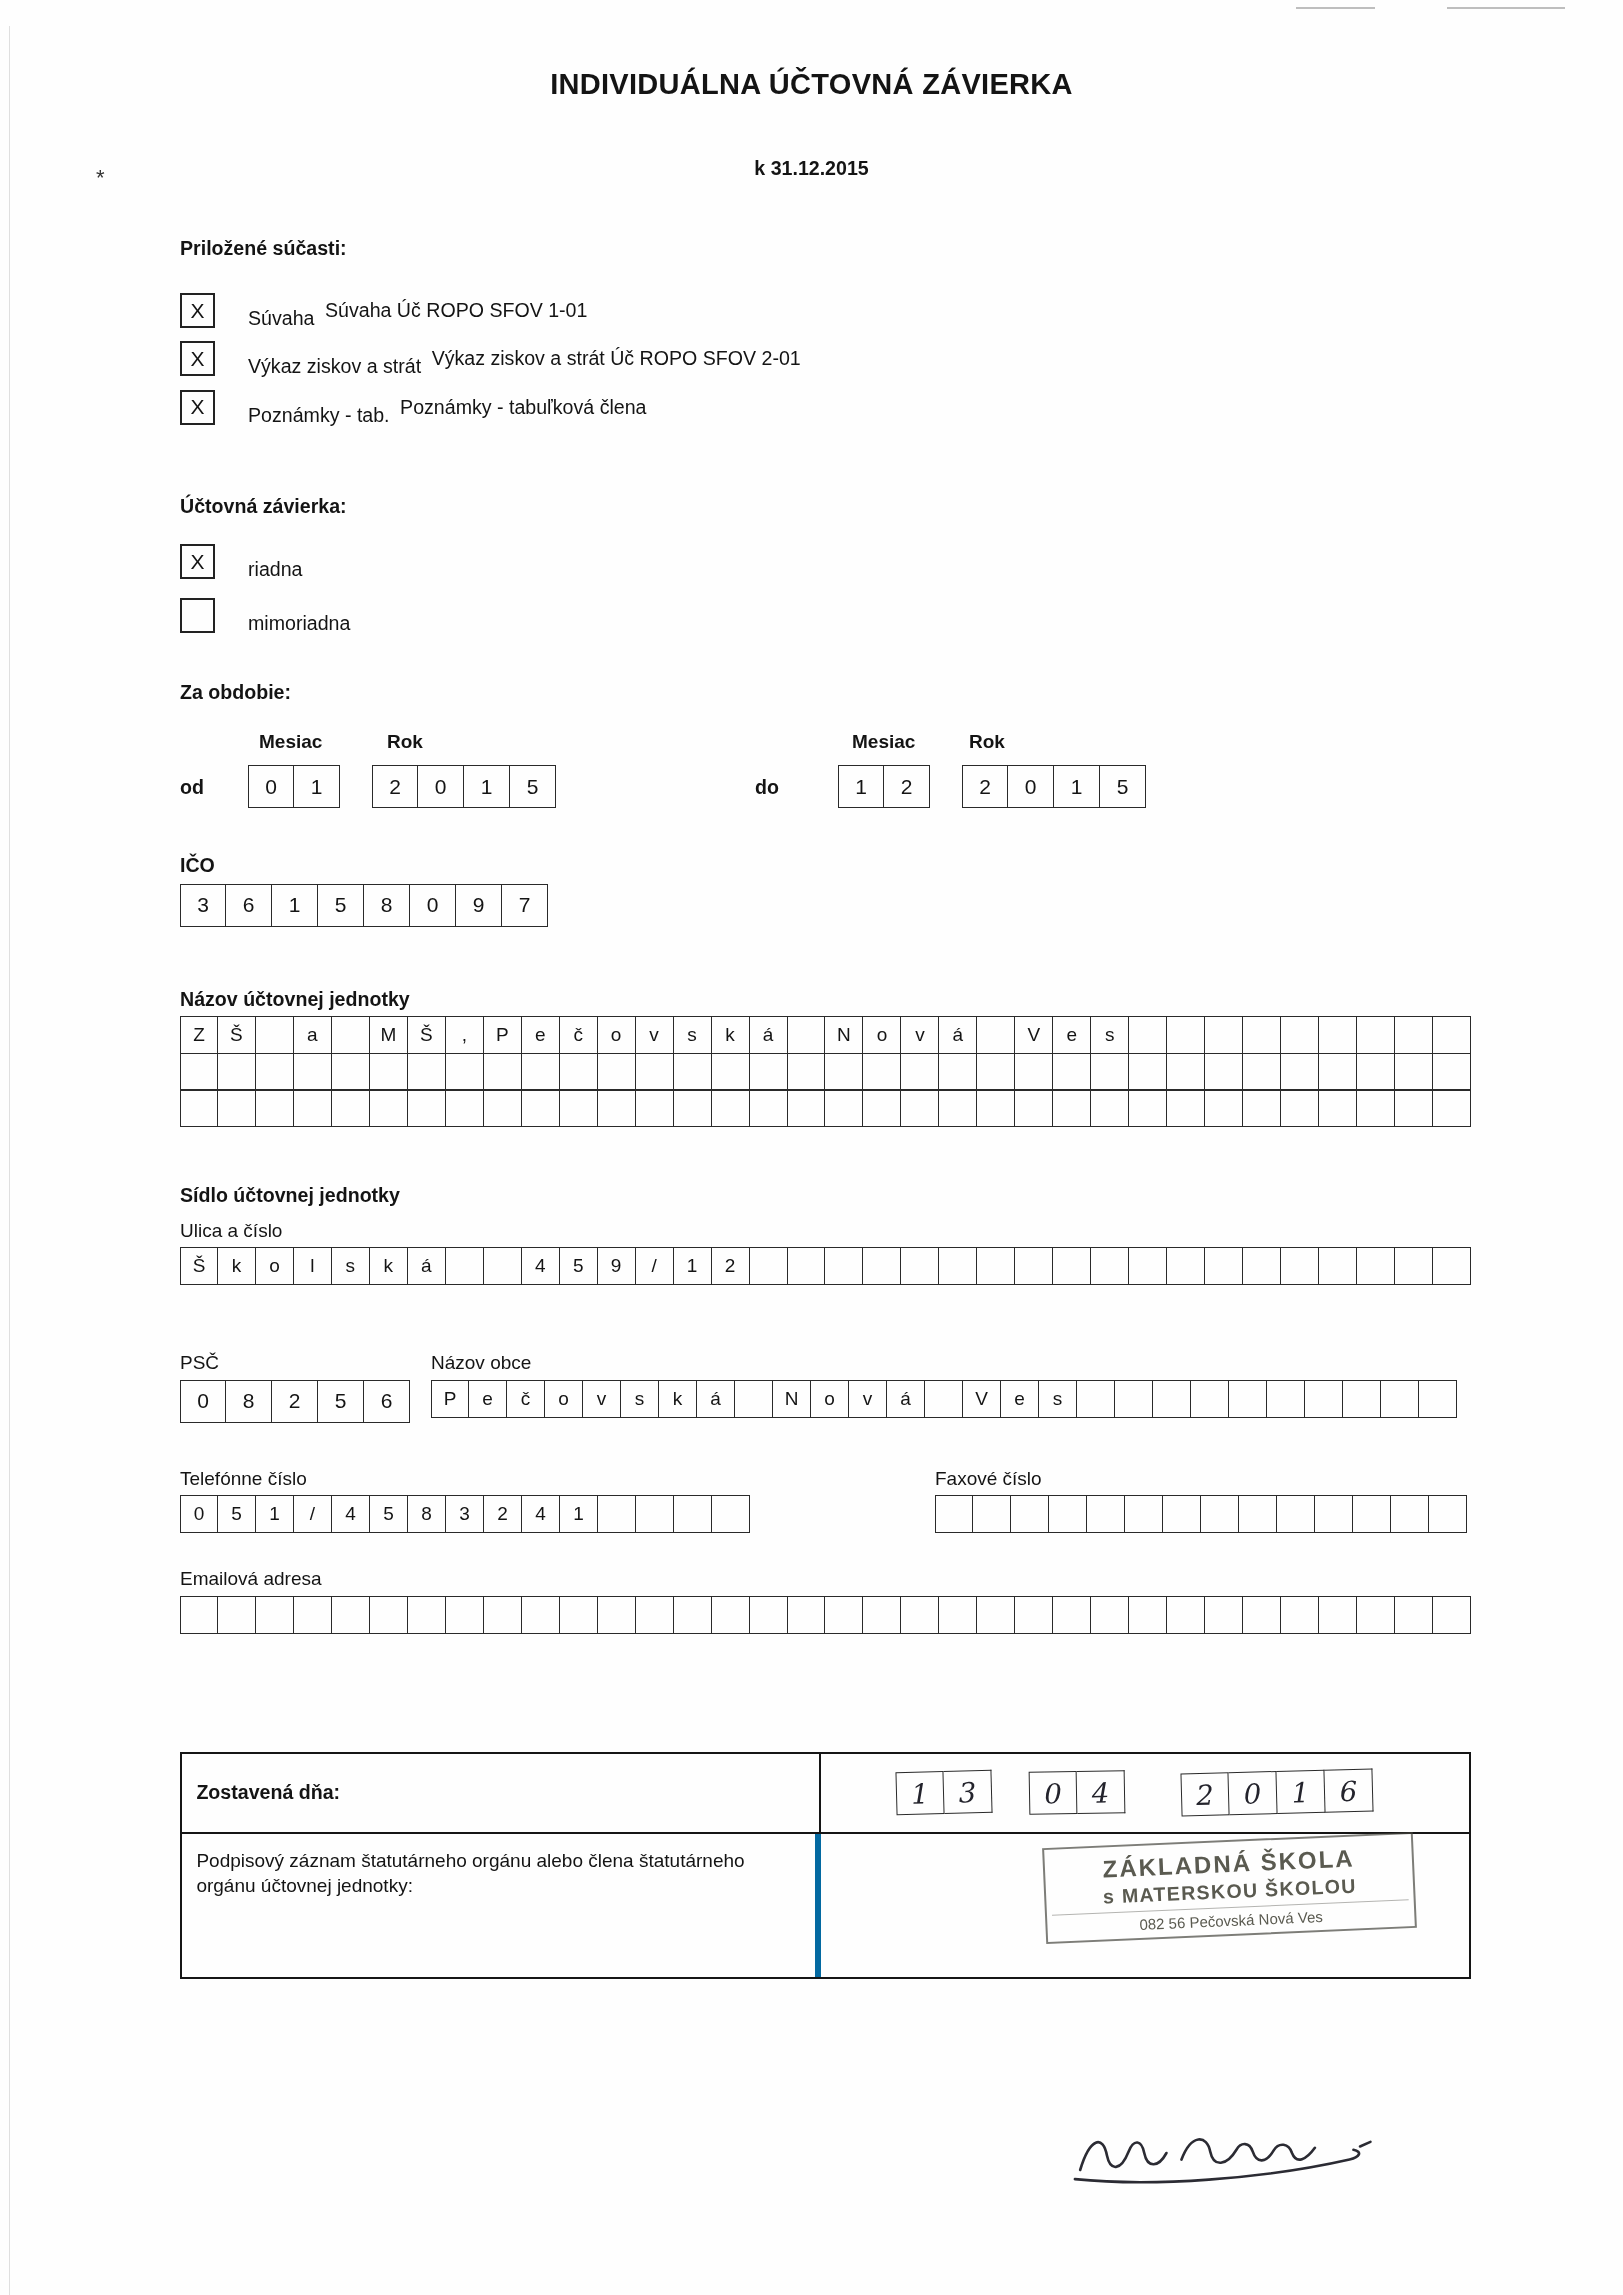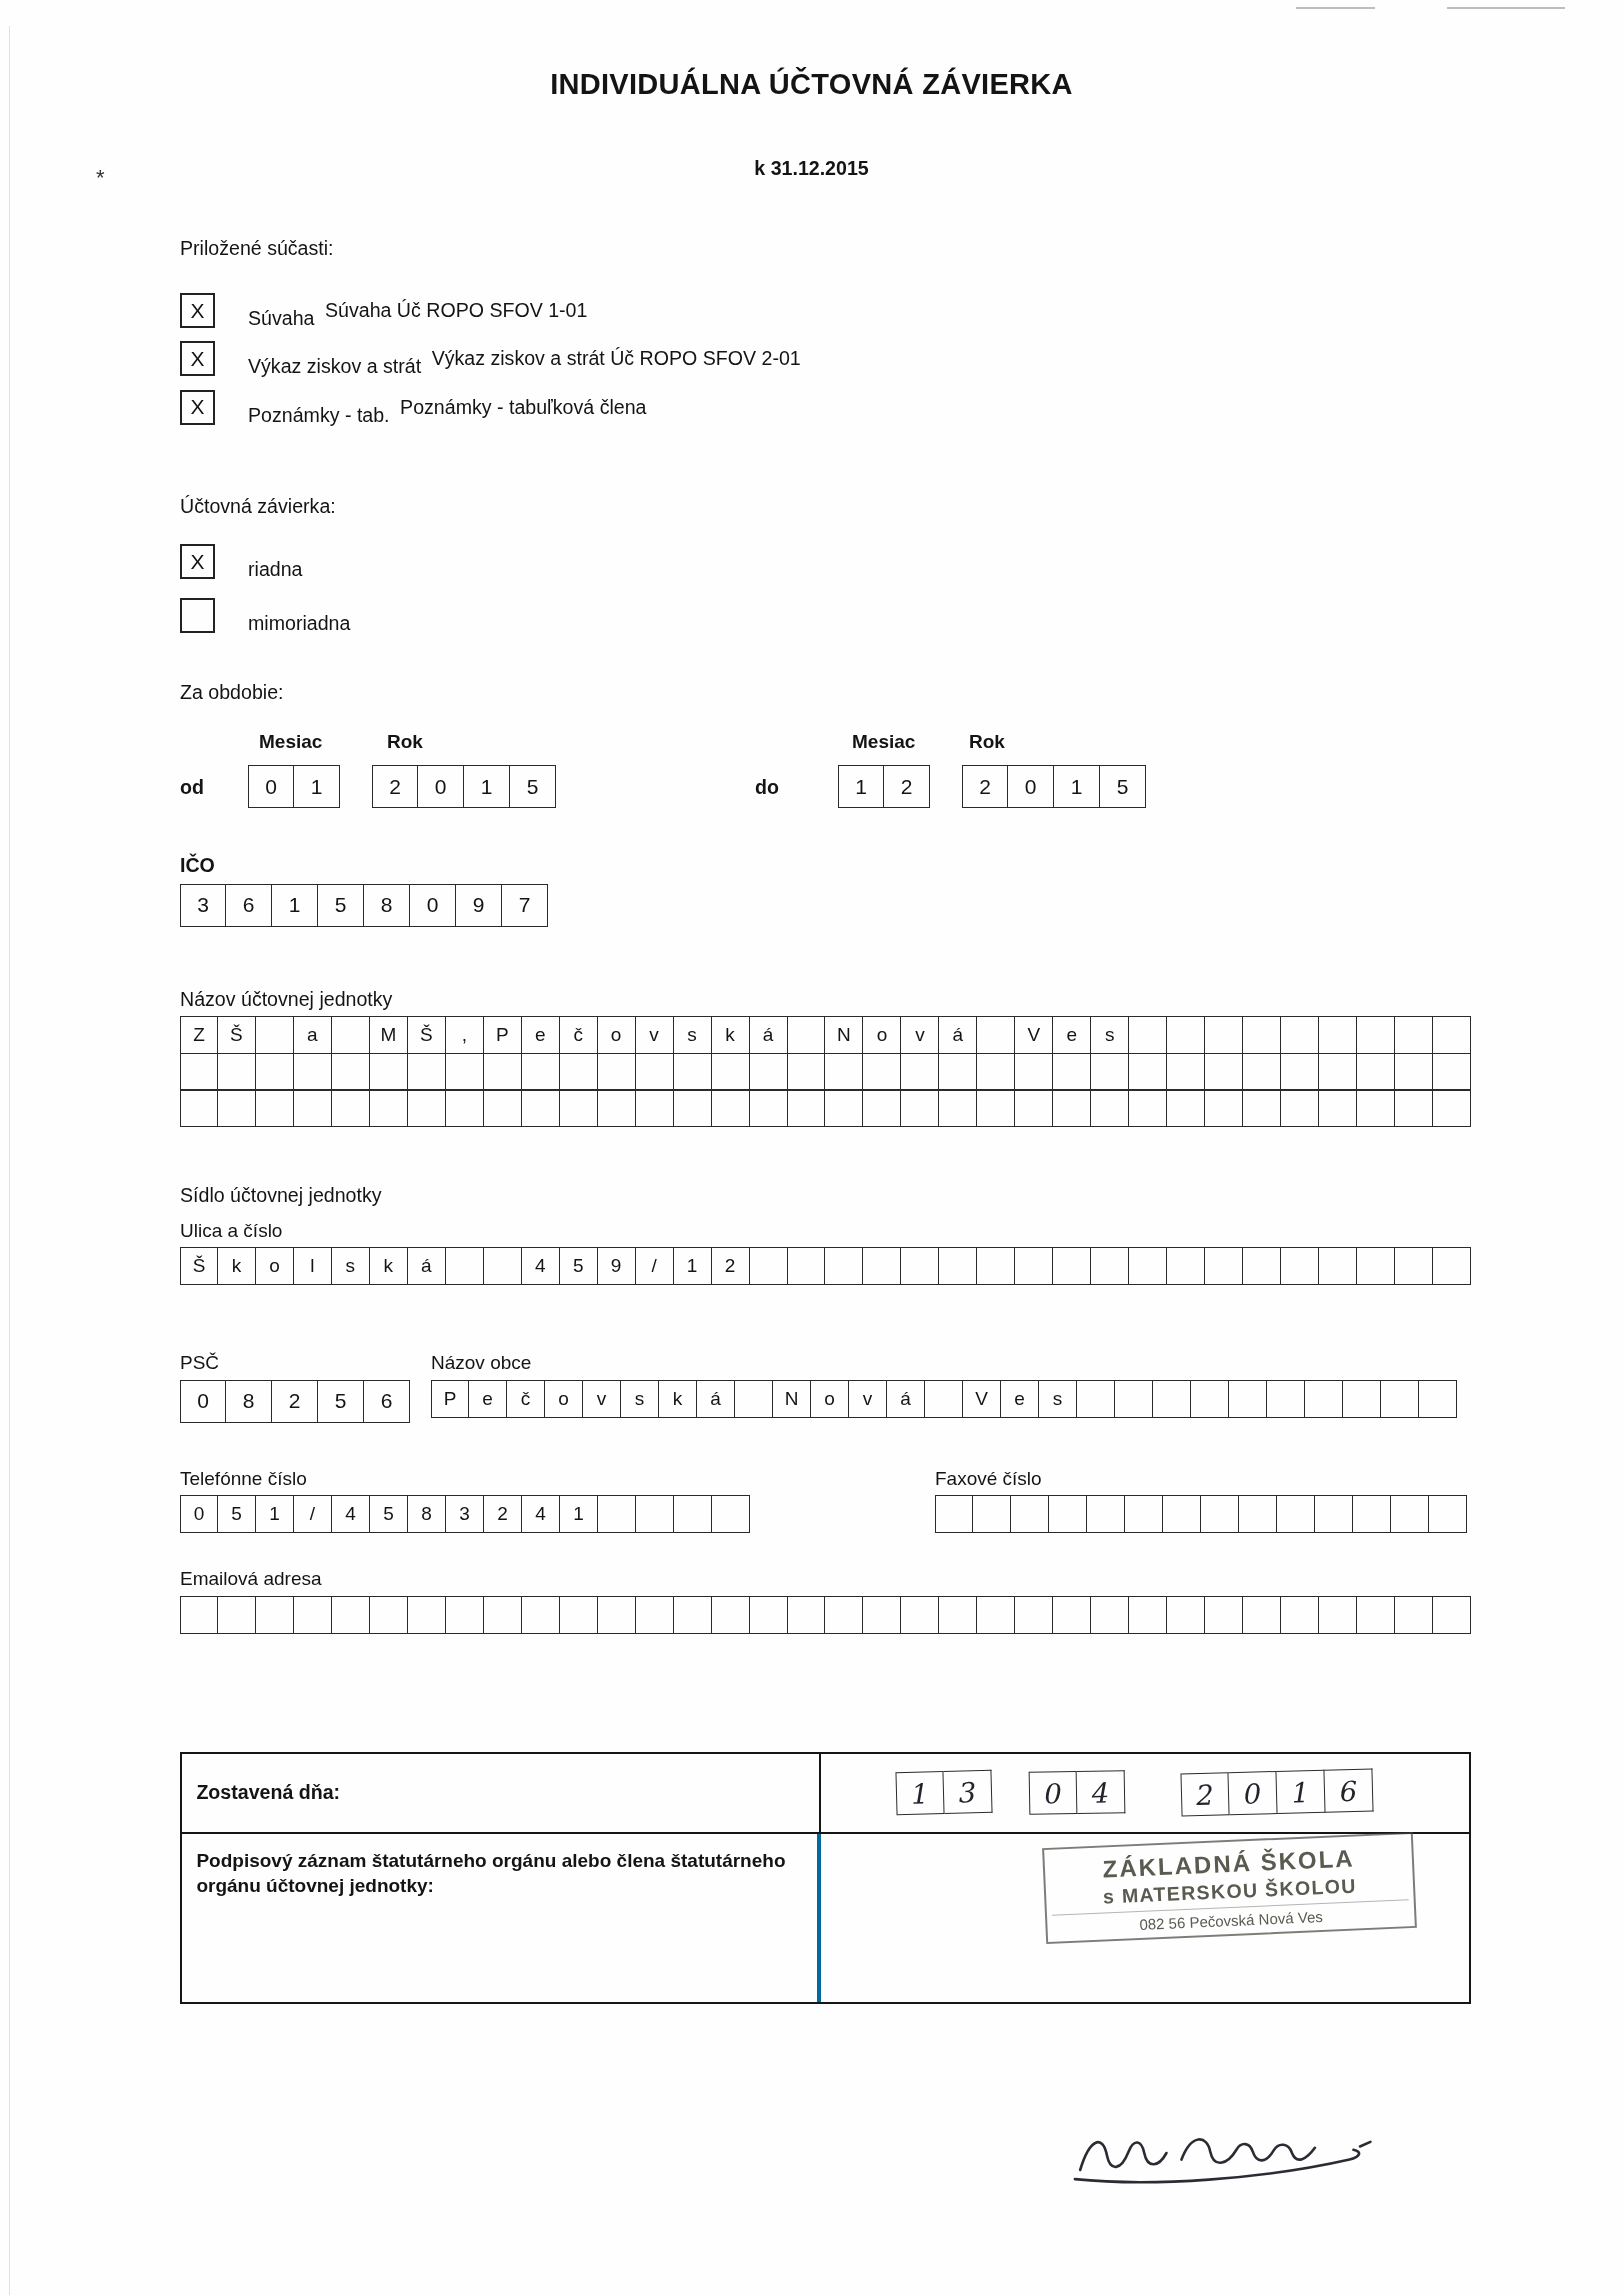--- a/index.html
+++ b/index.html
@@ -15,21 +15,21 @@
   .scan-dash { position:absolute; top:6.5px; height:2px; background:rgba(0,0,0,0.25); }
   .dash1 { left:1296px; width:79px; }
   .dash2 { left:1447px; width:118px; }
   .page-mark { position:absolute; left:96px; top:165px; font-size:22px; color:#333; }
 
   .title { text-align:center; padding-top:67px; font-size:29px; font-weight:bold; letter-spacing:0.3px; line-height:34px; }
   .subtitle { text-align:center; margin-top:58px; font-size:19.6px; font-weight:bold; line-height:19.6px; }
 
   .content { position:relative; margin-left:180px; width:1291px; }
 
-  .heading { font-weight:normal; font-size:19.6px; line-height:19.6px; }
+  .heading { font-weight:bold; font-size:19.6px; line-height:19.6px; }
   .h-attach { margin-top:60px; }
 
   .cbrow { display:flex; align-items:center; margin-top:9.2px; }
   .cbrow.first { margin-top:33px; }
   .cbox { flex:0 0 auto; width:35px; height:35px; border:2px solid #222; display:flex; align-items:center; justify-content:center; font-size:21px; box-sizing:border-box; }
   .cbrow .lbl { margin-left:33px; font-weight:normal; font-size:19.6px; white-space:pre;margin-top:16px; }
   .cbrow .desc { margin-left:10.5px; font-size:19.6px; white-space:pre; }
 
   .h-closing { margin-top:70px; }
   .cbrow.c1 { margin-top:26px; }
@@ -77,22 +77,22 @@
   .fax-grid { position:absolute; left:755px; top:0; }
 
   .email-label { margin-top:35px; font-size:19px; }
   .email-grid { margin-top:5.2px; }
 
   .ftable { margin-top:118px; display:grid; grid-template-columns:639px 648px; border:2px solid #151515; }
   .ft-c { box-sizing:border-box; }
   .ft-r1l { height:80px; border-right:2px solid #151515; border-bottom:2px solid #151515;
             display:flex; align-items:center; padding-left:14.4px; font-weight:bold; font-size:19.6px; }
   .ft-r1r { height:80px; border-bottom:2px solid #151515; display:flex; align-items:center; }
-  .ft-r2l { height:168px; border-right:4px solid #0369a1; padding:15.7px 19.6px 0 14.4px;
-            font-weight:bold; font-size:19px; line-height:1.3; }
+  .ft-r2l { height:143px; border-right:6px solid #0369a1; padding:15.7px 19.6px 0 14.4px;
+            font-weight:normal; font-size:19px; line-height:1.3; }
   .ft-r2r { height:143px; position:relative; }
 
   .grid.hw .cell { width:48px; height:43px; font-family:"DejaVu Serif", serif; font-style:italic;
                    font-size:27.5px; color:#23232c; }
   .hw-day { margin-left:75px; transform:rotate(-1.5deg); }
   .hw-month { margin-left:37px; transform:rotate(-1deg); }
   .hw-year { margin-left:56px; transform:rotate(-1.5deg); }
 
   .stamp { position:absolute; left:223px; top:6.5px; width:357px; border:2px solid rgba(70,70,62,0.7);
            padding:7.9px 5.2px 5.2px; transform:rotate(-2.5deg); text-align:center; color:#5a5a50; }

